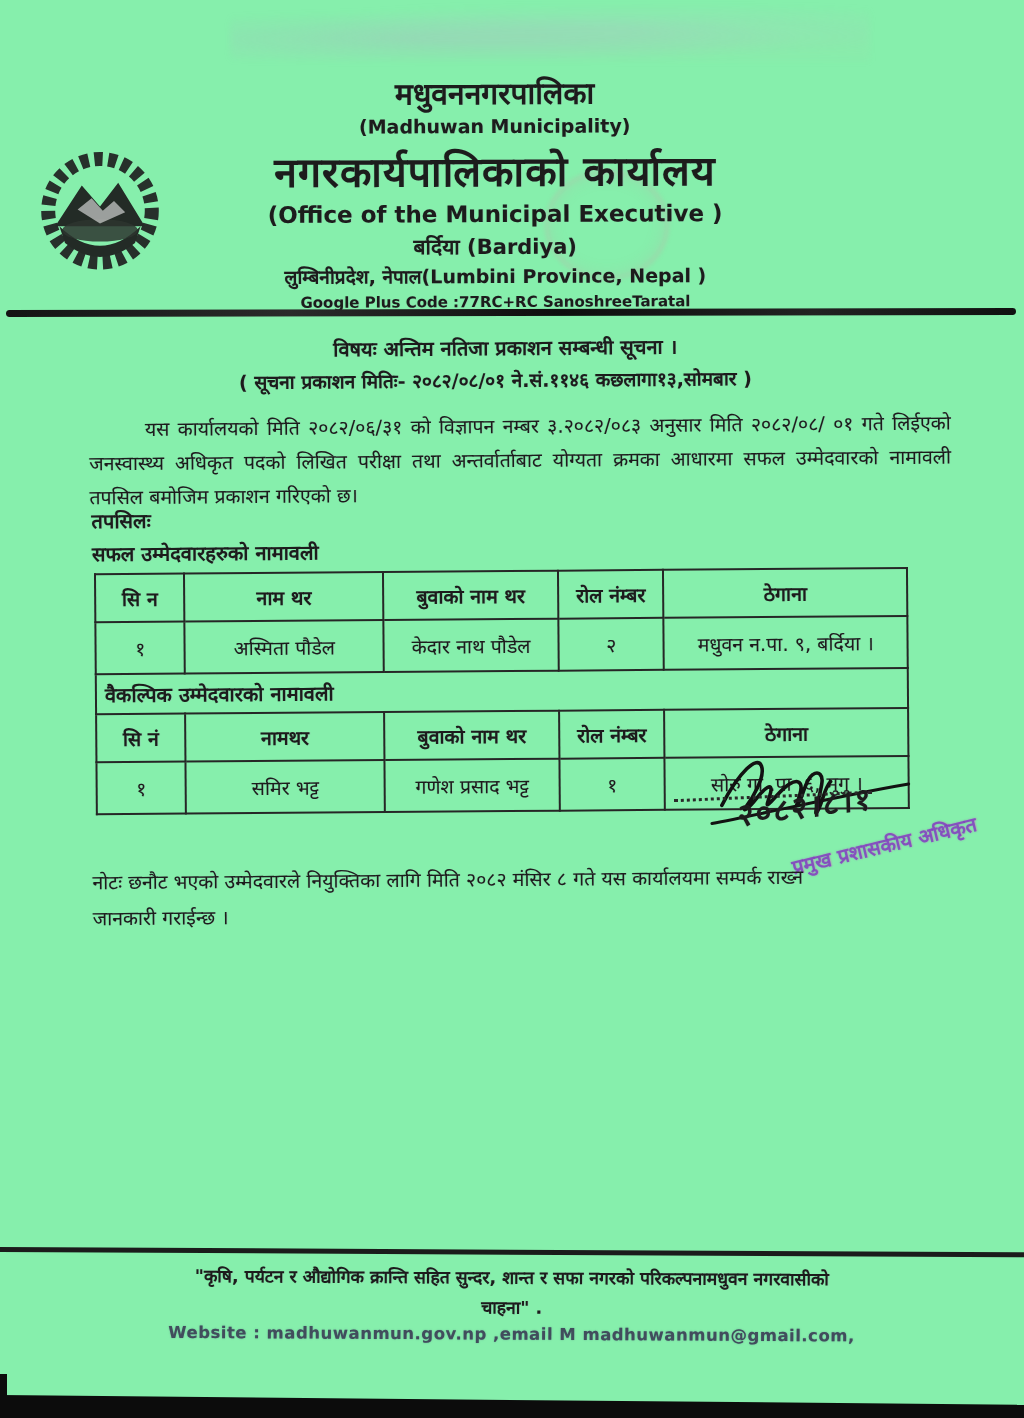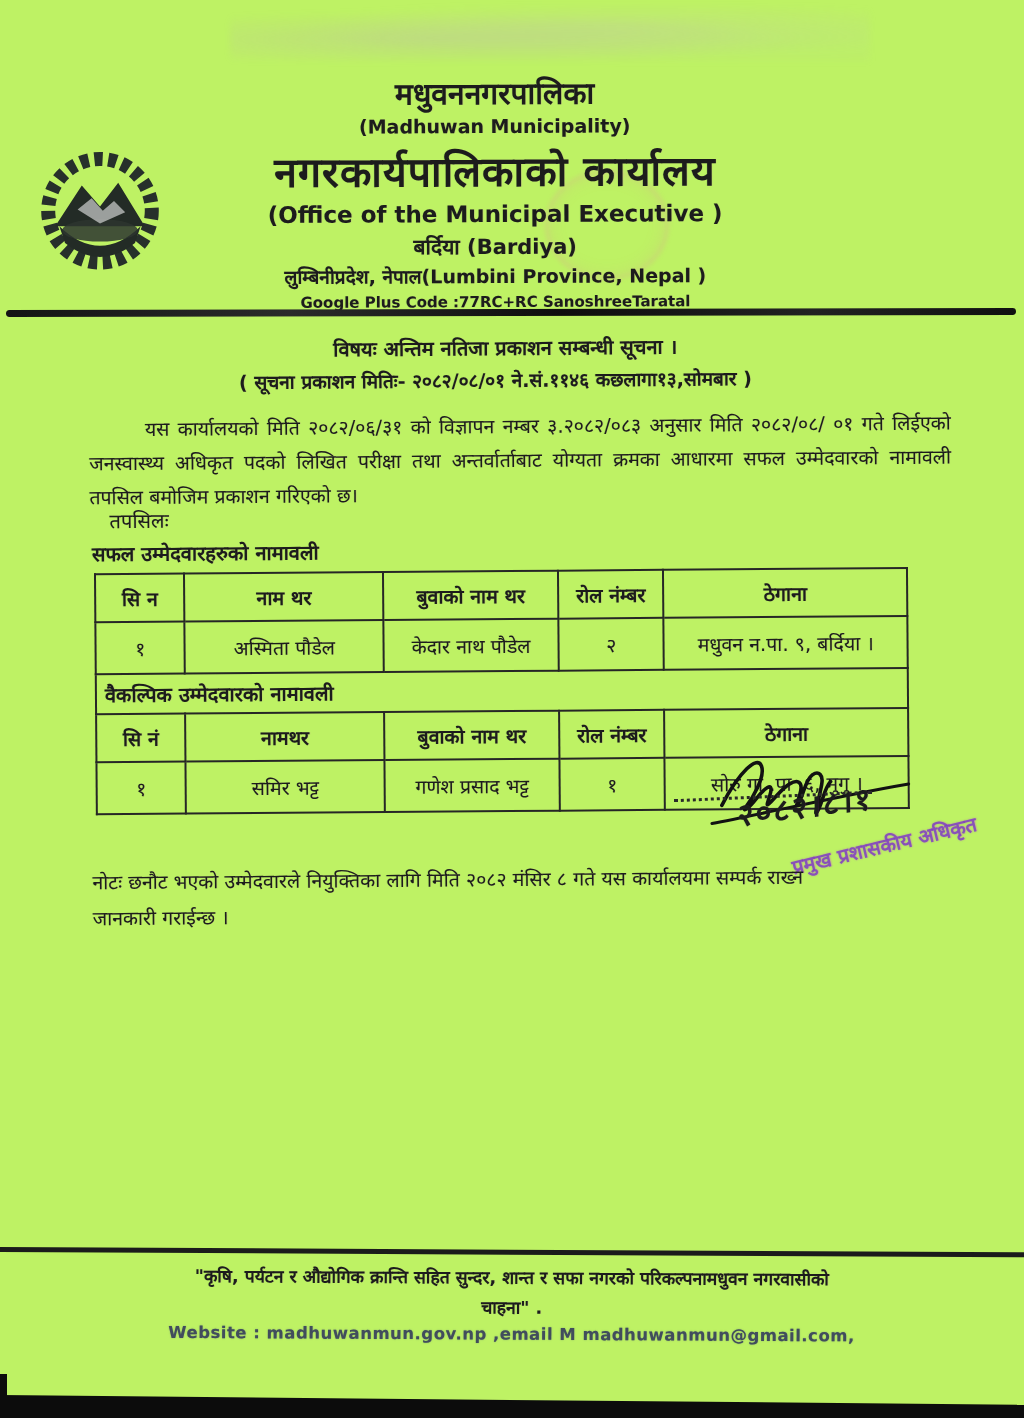--- a/index.html
+++ b/index.html
@@ -1,18 +1,18 @@
 <!DOCTYPE html>
 <html><head>
 <meta charset="utf-8">
 <style>
   html,body { margin:0; padding:0; background:#e8e8e8; }
   .page {
     position:relative; width:1024px; height:1418px; margin:0 auto;
-    background:#bef264; overflow:hidden;
+    background:#86efac; overflow:hidden;
     font-family:"DejaVu Sans", sans-serif; color:#1c1c1c;
   }
   .ink { text-shadow: 0.6px 0 rgba(190,50,190,0.16), -0.6px 0 rgba(40,130,60,0.14); }
   .abs { position:absolute; }
 
   
   .top-smudge {
     left:230px; top:6px; width:640px; height:55px;
     background:
       radial-gradient(ellipse at 30% 60%, rgba(190,150,210,0.20), transparent 60%),
@@ -51,21 +51,21 @@
   }
 
   
   .main { left:0; top:0; width:1024px; height:1000px; transform:rotate(-0.45deg); transform-origin:50% 320px; }
   .subject1 { left:0; top:334px; width:1010px; text-align:center; font-size:20px; font-weight:bold; }
   .subject2 { left:0; top:367px; width:990px; text-align:center; font-size:19px; font-weight:bold; }
   .para {
     left:88px; top:410px; width:862px; font-size:19.5px; line-height:34px;
     text-align:justify; text-indent:56px;
   }
-  .tapasil  { left:108px; top:504px; font-size:20px; font-weight:normal; }
+  .tapasil  { left:90px; top:504px; font-size:20px; font-weight:bold; }
   .tbl-title { left:90px; top:537px; font-size:20px; font-weight:bold; }
 
   table.results { left:92px; top:570px; width:814px; position:absolute; border-collapse:collapse; font-size:19.5px; }
   table.results th, table.results td { border:2px solid #262626; text-align:center; padding:5px 4px; }
   table.results th { font-weight:bold; height:36px; }
   table.results td { height:40px; }
   table.results td.merged { text-align:left; font-weight:bold; height:28px; font-size:20px; padding-left:8px; }
 
   
   .sig-block { left:665px; top:745px; width:300px; height:115px; }

